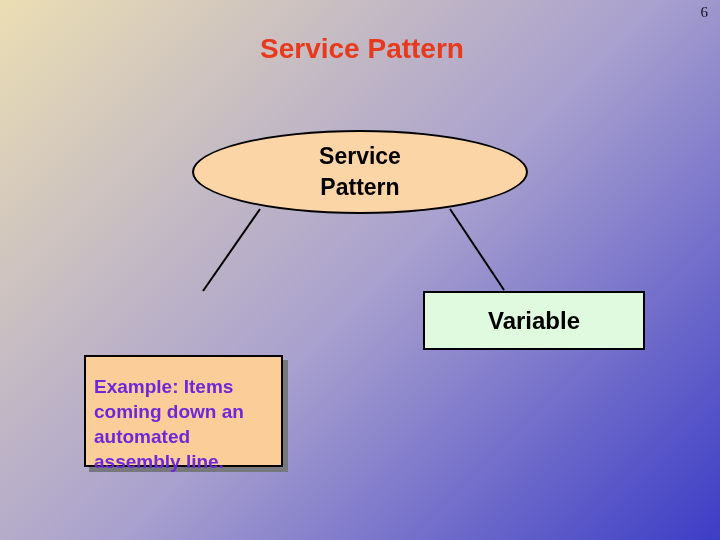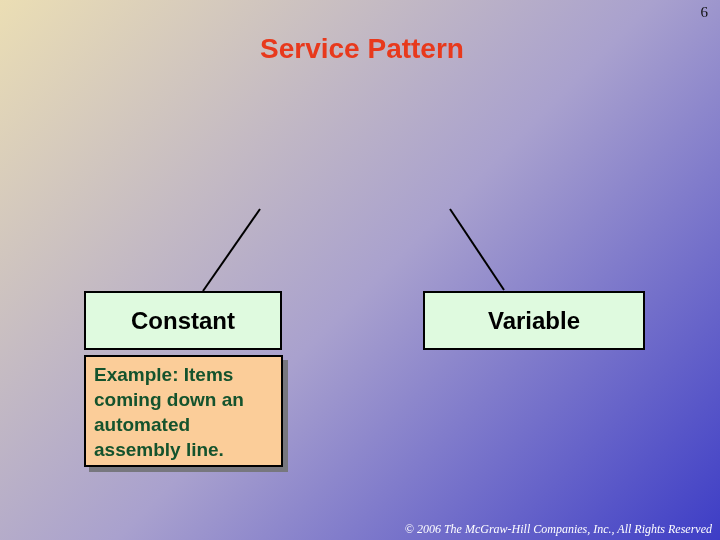--- a/index.html
+++ b/index.html
@@ -74,24 +74,24 @@
   }
   .heading-box.left  { left: 84px;  width: 198px; }
   .heading-box.right { left: 423px; width: 222px; }
   .example-box {
     position: absolute;
     top: 355px;
     background: #FBCD99;
     border: 2px solid #000000;
     box-sizing: border-box;
     box-shadow: 5px 5px 0 #77777E;
-    padding: 5px 8px;
+    padding: 17px 8px;
     font-size: 19px;
     font-weight: bold;
-    color: #14532d;
+    color: #6d28d9;
     line-height: 25px;
     white-space: pre-line;
   }
   .example-box.left  { left: 84px;  width: 199px; height: 112px; }
   .example-box.right { left: 425px; width: 195px; height: 88px; }
   .copyright-footer {
     position: absolute;
     right: 8px;
     bottom: 3px;
     font-family: "Liberation Serif", serif;
@@ -107,26 +107,28 @@
 
   <div class="page-number">6</div>
 
   <div class="slide-title">Service Pattern</div>
 
   <svg class="connectors" viewBox="0 0 720 540" xmlns="http://www.w3.org/2000/svg">
     <line x1="260" y1="209" x2="203" y2="291" stroke="#000000" stroke-width="2"></line>
     <line x1="450" y1="209" x2="504" y2="290" stroke="#000000" stroke-width="2"></line>
   </svg>
 
+  <div class="root-ellipse">
+    <div class="root-label">Service
+Pattern</div>
+  </div>
 
-  <div class="heading-box left">Constant</div>
 
   <div class="heading-box right">Variable</div>
 
   <div class="example-box left">Example: Items
 coming down an
 automated
 assembly line.</div>
 
 
-  <div class="copyright-footer">© 2006 The McGraw-Hill Companies, Inc., All Rights Reserved</div>
 
 </div>
 
 </body></html>

